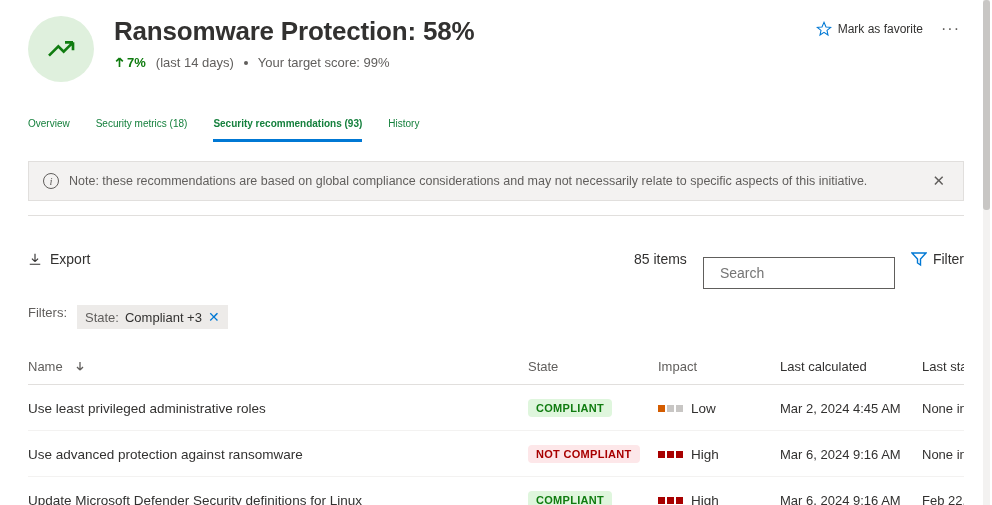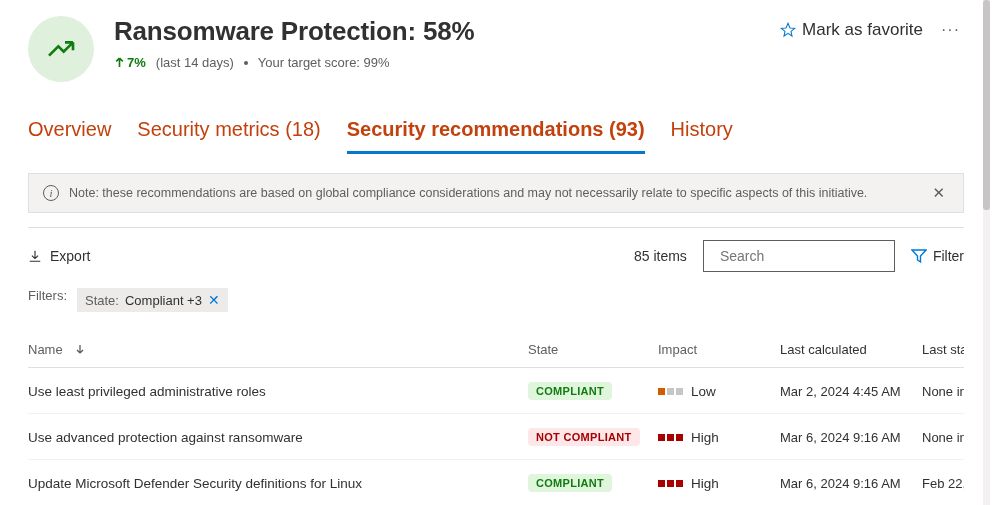--- a/index.html
+++ b/index.html
@@ -9,42 +9,42 @@
   
   .hdr { display: flex; align-items: flex-start; }
   .badge { width: 66px; height: 66px; border-radius: 50%; background: #dff0dd; display: flex; align-items: center; justify-content: center; flex-shrink: 0; }
   .badge svg { width: 32px; height: 32px; }
   .hdr-text { margin-left: 20px; flex: 1; }
   .title { font-size: 26px; font-weight: 700; letter-spacing: -0.2px; }
   .subline { margin-top: 8px; display: flex; align-items: center; gap: 10px; font-size: 13px; color: #605e5c; }
   .trend { color: #107c10; font-weight: 600; display: flex; align-items: center; gap: 2px; }
   .dot { width: 4px; height: 4px; border-radius: 50%; background: #605e5c; }
   .hdr-actions { display: flex; align-items: center; gap: 14px; padding-top: 4px; }
-  .fav { display: flex; align-items: center; gap: 6px; cursor: pointer; font-size: 17px; color: #323130; }
+  .fav { display: flex; align-items: center; gap: 6px; cursor: pointer; font-size: 12px; color: #323130; }
   .fav svg { width: 16px; height: 16px; }
   .more { font-size: 16px; letter-spacing: 1px; cursor: pointer; padding: 0 4px; color: #605e5c; }
 
   
   .tabs { display: flex; gap: 26px; margin-top: 28px; border-bottom: 1px solid transparent; }
-  .tab { padding: 8px 0 10px 0; font-size: 20px; color: #c2410c; cursor: pointer; border-bottom: 3px solid transparent; }
+  .tab { padding: 8px 0 10px 0; font-size: 10px; color: #15803d; cursor: pointer; border-bottom: 3px solid transparent; }
   .tab.active { border-bottom-color: #0078d4; font-weight: 600; }
 
   
   .banner { margin-top: 18px; background: #f3f2f1; border: 1px solid #e1dfdd; padding: 10px 14px; display: flex; align-items: center; gap: 10px; font-size: 12.5px; color: #605e5c; }
   .banner .info-ico { width: 16px; height: 16px; border: 1px solid #605e5c; border-radius: 50%; display: flex; align-items: center; justify-content: center; font-style: italic; font-size: 11px; font-family: Georgia, serif; color: #605e5c; flex-shrink: 0; }
   .banner-close { margin-left: auto; cursor: pointer; color: #605e5c; font-size: 15px; padding: 0 4px; }
 
   
   .divider { border-top: 1px solid #e1dfdd; margin-top: 14px; }
   .toolbar { display: flex; align-items: center; margin-top: 12px; gap: 16px; }
   .export { display: flex; align-items: center; gap: 8px; cursor: pointer; font-size: 14px; }
   .export svg { width: 14px; height: 14px; }
   .spacer { flex: 1; }
   .count { font-size: 14px; color: #323130; }
-  .search { display: flex; align-items: center; border: 1px solid #605e5c; height: 32px; width: 192px; padding: 0 8px; gap: 8px; }
+  .search { display: flex; align-items: center; border: 1px solid #605e5c; height: 32px; width: 192px; padding: 0 8px; gap: 8px; margin-top: 29px; }
   .search svg { width: 15px; height: 15px; }
   .search input { border: none; outline: none; font-size: 14px; flex: 1; font-family: inherit; background: transparent; }
   .filter-btn { display: flex; align-items: center; gap: 6px; cursor: pointer; font-size: 14px; }
   .filter-btn svg { width: 16px; height: 16px; }
 
   
   .filters-row { display: flex; gap: 10px; margin-top: 16px; font-size: 13px; }
   .filters-label { color: #605e5c; }
   .chip { background: #edebe9; padding: 4px 8px; display: flex; align-items: center; gap: 6px; font-size: 13px; }
   .chip-label { color: #605e5c; }

